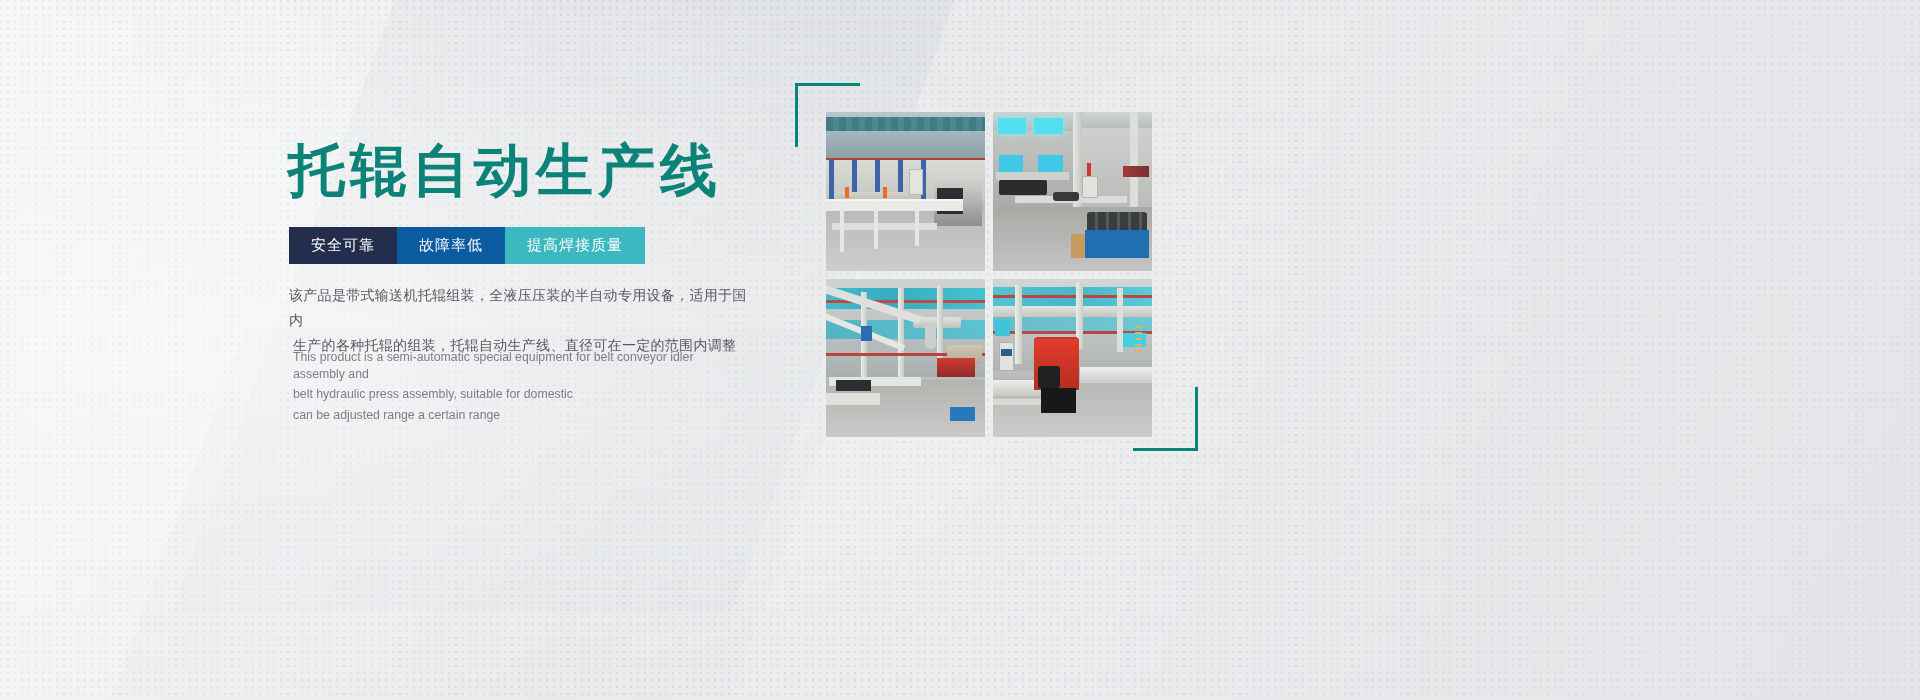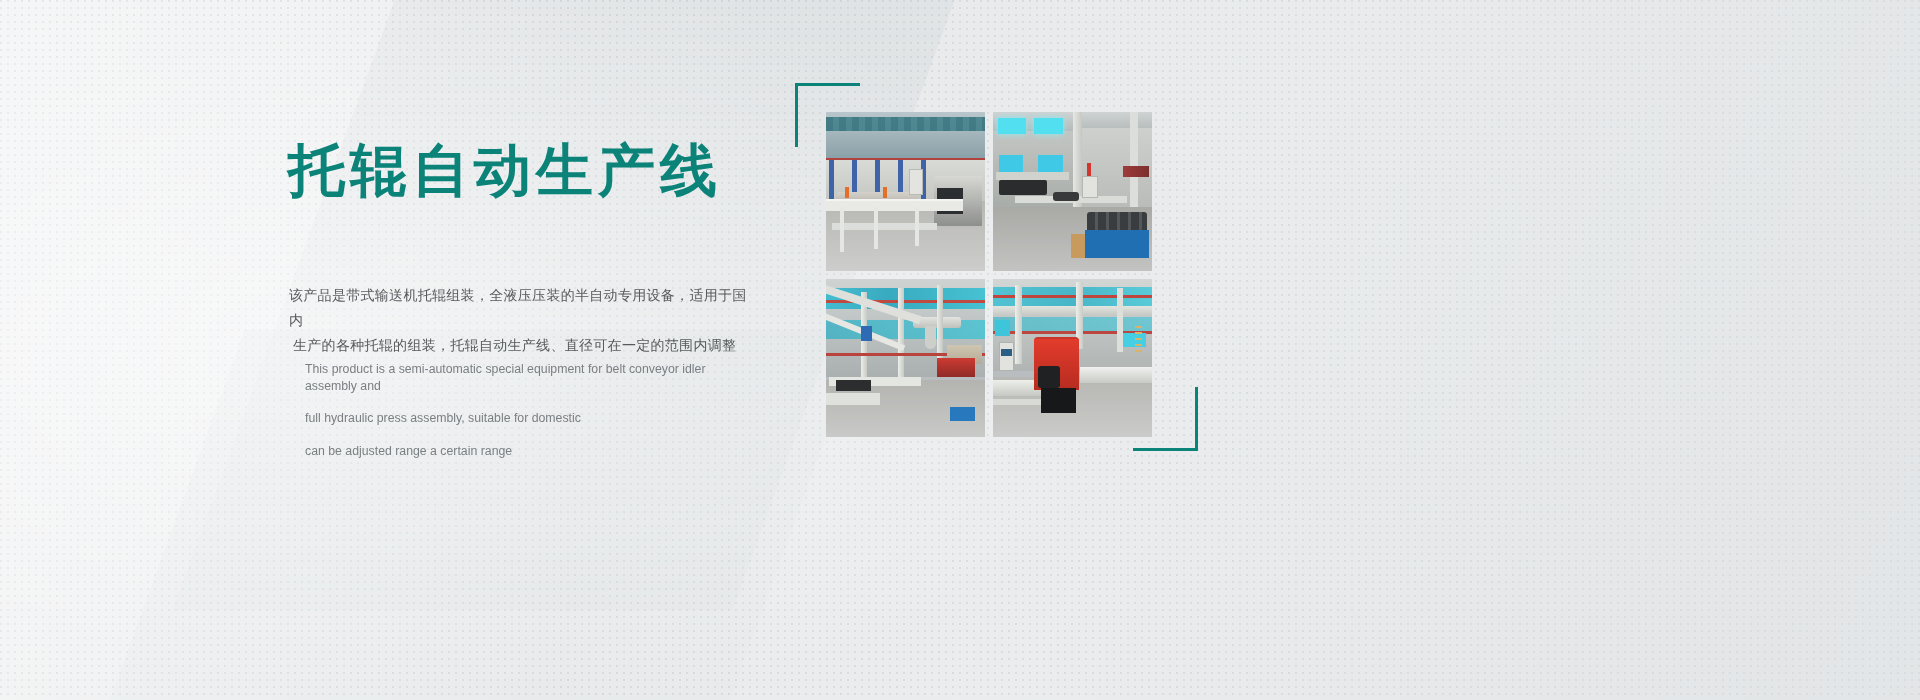--- a/index.html
+++ b/index.html
@@ -93,21 +93,21 @@
   .desc-cn p + p{ text-indent:4px; }
 
   .desc-en{
     position:absolute;
     left:289px; top:345px;
     width:460px;
     color:#7a7f83;
     font-size:12.3px;
     line-height:16.5px;
   }
-  .desc-en p{ margin:16px; }
+  .desc-en p{ margin:4px; }
   .desc-en .gap{ margin-top:0px; }
   .bracket{
     position:absolute;
     width:62px; height:62px;
     border-color:#0b8378;
     border-style:solid;
   }
   .bracket.tl{
     left:795px; top:83px;
     border-width:3px 0 0 3px;
@@ -235,29 +235,34 @@
 <div class="bg-base"></div>
 <div class="bg-shape"></div>
 <div class="bg-shape2"></div>
 <div class="bg-dots"></div>
 <div class="bg-vignette"></div>
 
 <div class="content">
 
   <div class="title">托辊自动生产线</div>
 
+  <div class="badges">
+    <div class="badge b1">安全可靠</div>
+    <div class="badge b2">故障率低</div>
+    <div class="badge b3">提高焊接质量</div>
+  </div>
 
   <div class="desc-cn">
     <p>该产品是带式输送机托辊组装，全液压压装的半自动专用设备，适用于国内</p>
     <p>生产的各种托辊的组装，托辊自动生产线、直径可在一定的范围内调整</p>
   </div>
 
   <div class="desc-en">
     <p>This product is a semi-automatic special equipment for belt conveyor idler assembly and</p>
-    <p>full hydraulic press assembly, suitable for domestic</p>
+    <p>belt hydraulic press assembly, suitable for domestic</p>
     <p>can be adjusted range a certain range</p>
   </div>
 
   <div class="bracket tl"></div>
   <div class="bracket br"></div>
 
   <div class="grid">
 
     <div class="cell">
       <div class="ph p1">

